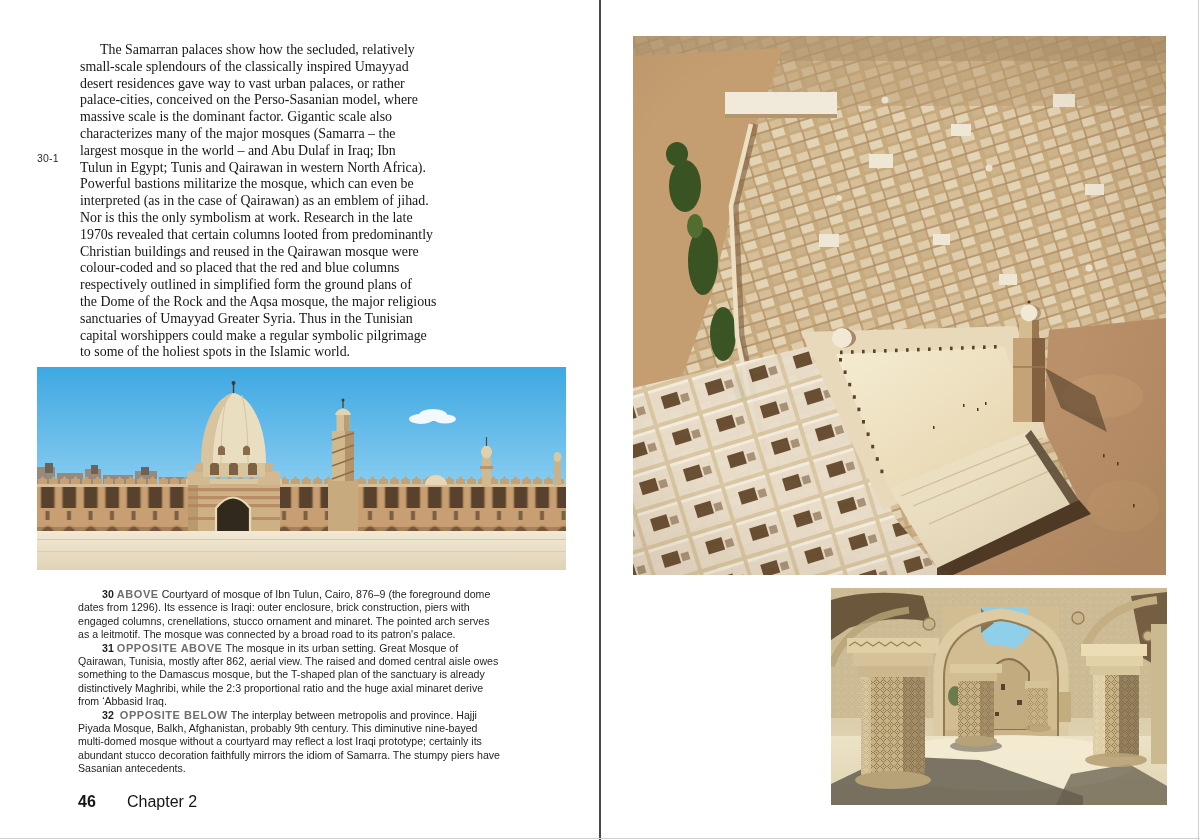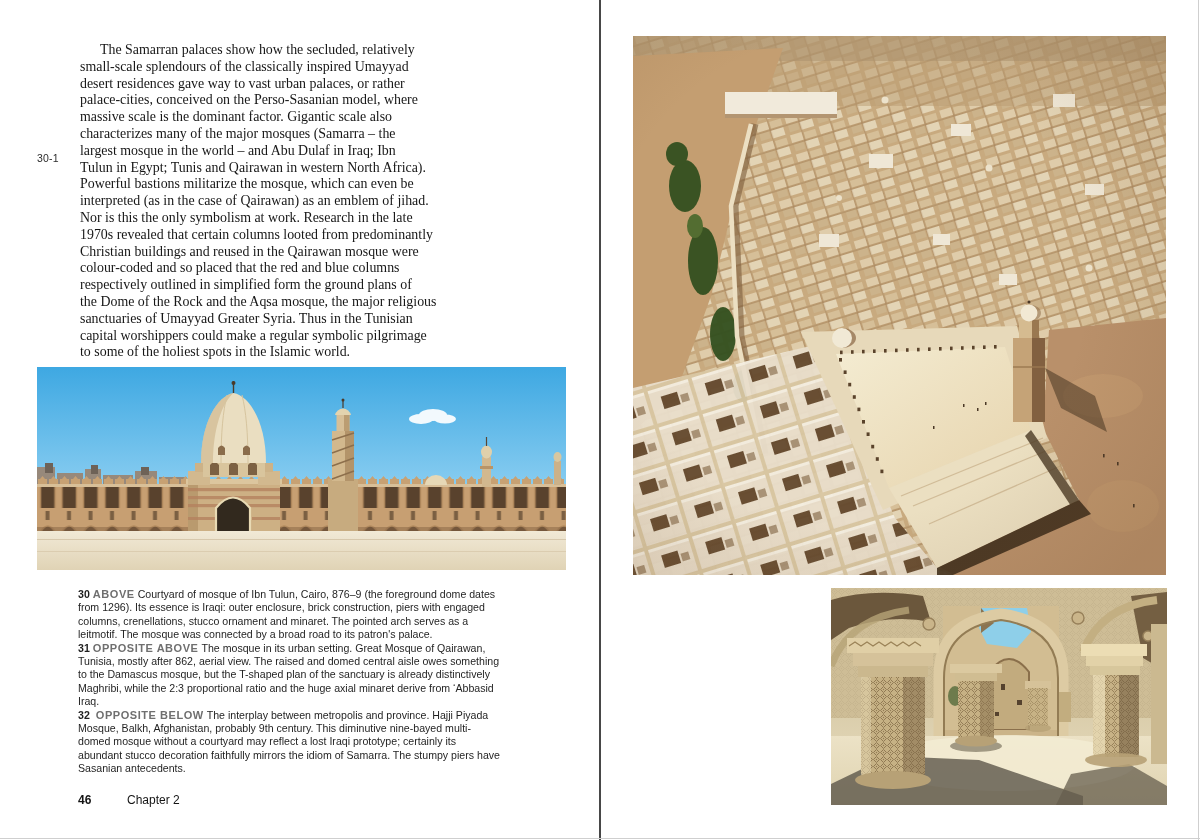--- a/index.html
+++ b/index.html
@@ -17,24 +17,24 @@
 
   figure{margin:0;position:absolute;}
   svg{display:block;}
   .photo-ibn-tulun{left:37px;top:367px;}
   .photo-aerial{left:633px;top:36px;}
   .photo-hajji{left:831px;top:588px;}
 
   .captions{position:absolute;left:78px;top:588px;width:424px;
             font-size:10.6px;line-height:13.4px;color:#1f1f1f;}
   .caption{margin:0;}
-  .cap-num{font-weight:bold;margin-right:3px;}
+  .cap-num{font-weight:bold;margin-right:3px;margin-left:24px;}
   .cap-label{font-size:11px;color:#6f6f6f;letter-spacing:.55px;margin-right:3px;font-weight:bold;}
 
-  .footer{position:absolute;left:78px;top:793px;font-size:12px;color:#141414;}
+  .footer{position:absolute;left:78px;top:793px;font-size:16px;color:#141414;}
   .page-num{display:inline-block;width:49px;font-weight:bold;}
 </style>
 </head>
 <body>
 
 <div class="spread">
 
   <div class="margin-note">30-1</div>
 
   <div class="body-text">The Samarran palaces show how the secluded, relatively

